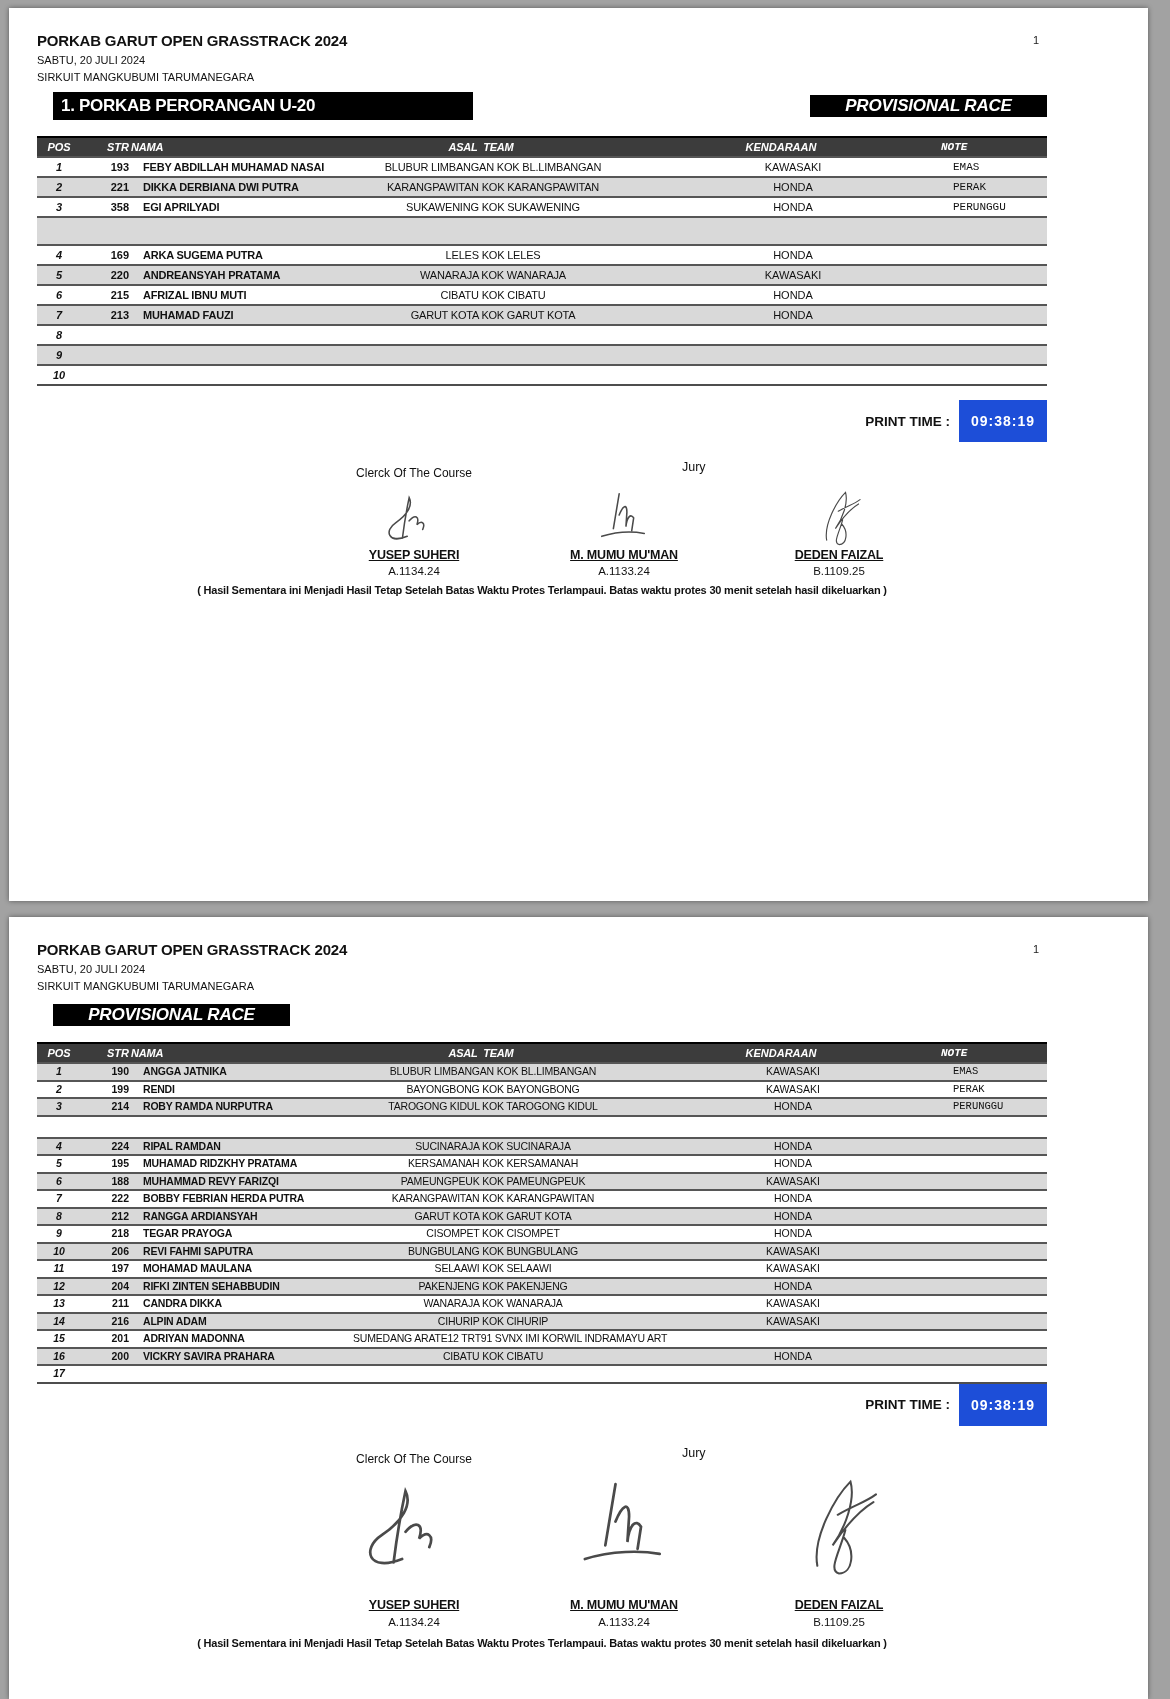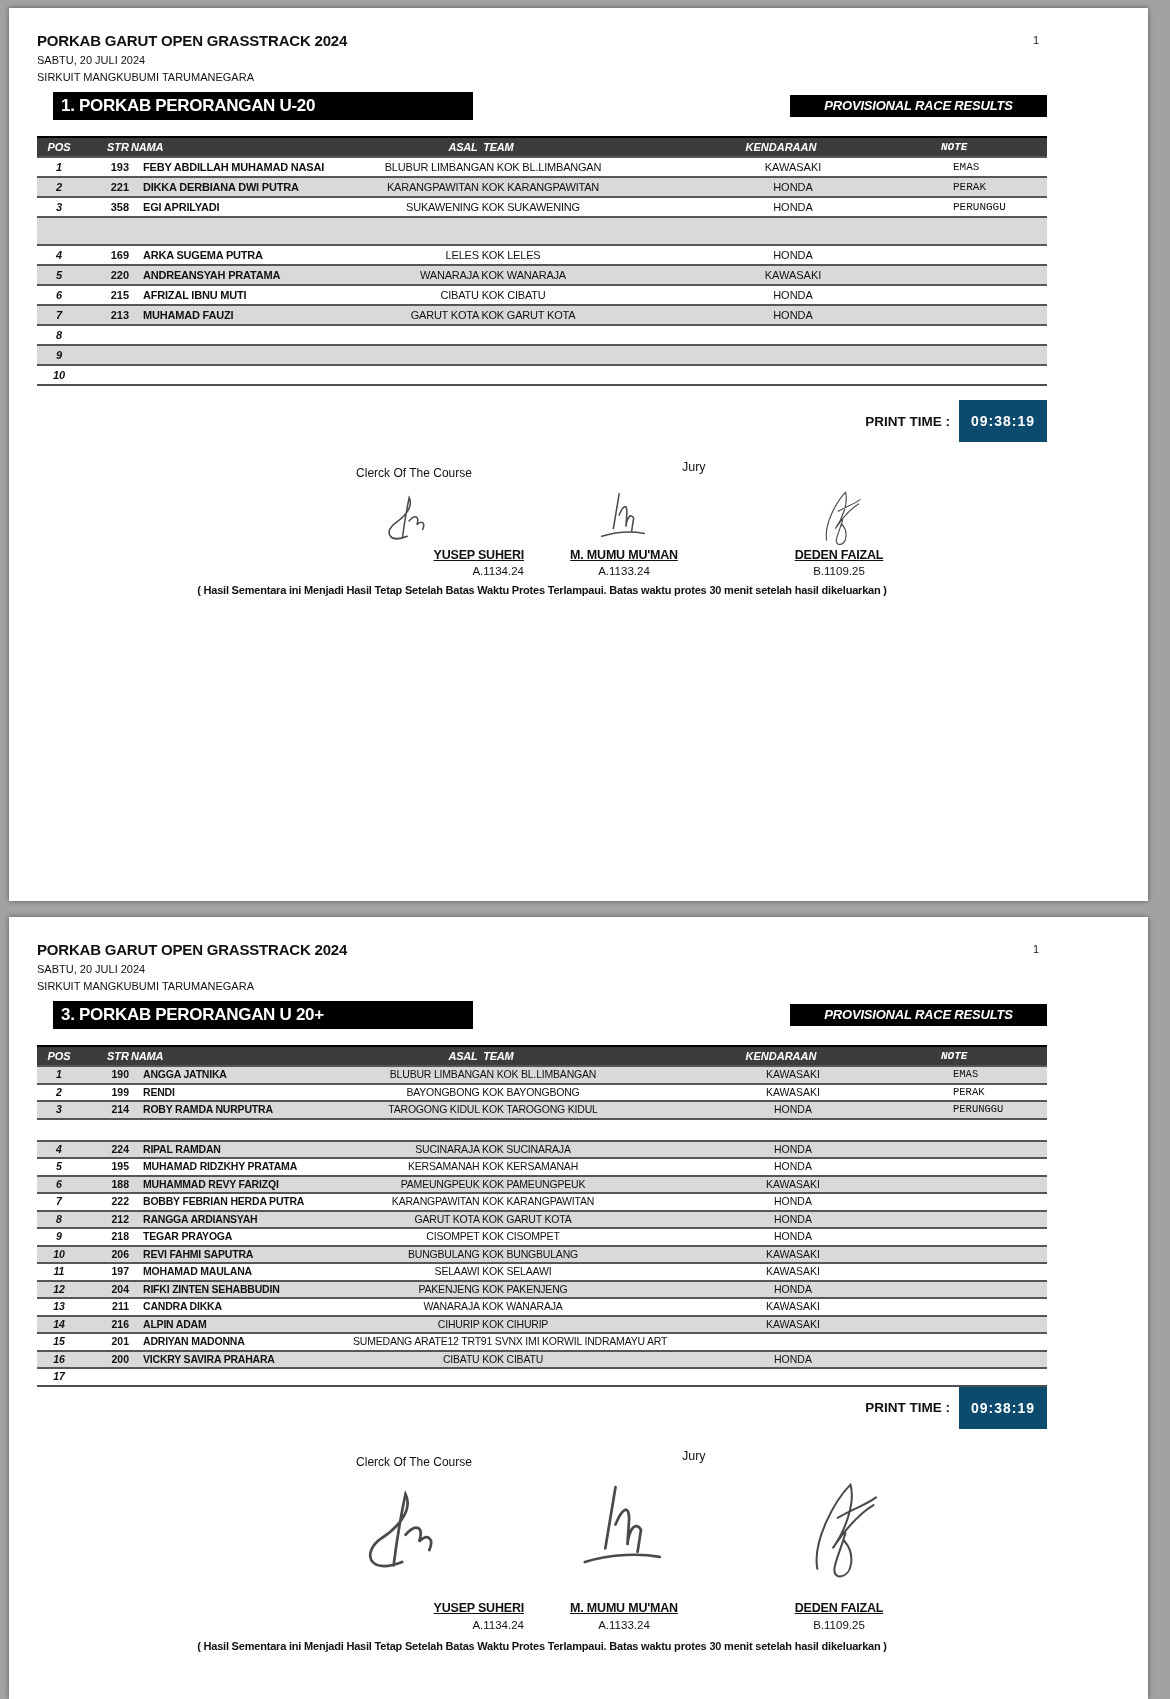--- a/index.html
+++ b/index.html
@@ -19,22 +19,22 @@
   .page-num{position:absolute;top:26px;left:1024px;font-size:11px;color:#222;}
   .evt-title{padding-top:24px;font-size:15px;font-weight:bold;letter-spacing:-0.2px;}
   .evt-date{margin-top:5px;font-size:11px;}
   .evt-venue{margin-top:5px;font-size:11px;}
   .bar-row{margin-top:9px;display:flex;justify-content:space-between;align-items:flex-start;padding-left:16px;}
   .class-bar{
     width:420px;height:28px;line-height:28px;background:#000;color:#fff;
     font-size:17px;font-weight:bold;padding-left:8px;box-sizing:border-box;letter-spacing:-0.3px;
   }
   .prov-box{
-    margin-top:3px;width:257px;height:22px;line-height:22px;background:#000;color:#fff;
-    font-size:13px;font-weight:bold;font-style:italic;text-align:center;letter-spacing:-0.2px;
+    margin-top:3px;width:237px;height:22px;line-height:22px;background:#000;color:#fff;
+    font-size:17px;font-weight:bold;font-style:italic;text-align:center;letter-spacing:-0.2px;
   }
   
   .rtable{margin-top:16px;border-bottom:2px solid #4e4e4e;}
   .thead{
     display:flex;height:18px;line-height:18px;background:#3c3c3c;color:#fff;
     font-size:11px;font-weight:bold;font-style:italic;border-top:2px solid #000;
   }
   .t-row{display:flex;border-top:2px solid #565656;background:#fff;}
   .sheet-1 .t-row{height:18px;line-height:18px;font-size:11px;}
   .sheet-2 .t-row{height:15.5px;line-height:15.5px;font-size:10.5px;}
@@ -49,30 +49,30 @@
   .c-team{width:280px;text-align:center;letter-spacing:-0.2px;}
   .c-kendaraan{width:320px;text-align:center;}
   .c-note{width:94px;text-align:left;font-family:Liberation Mono, monospace;}
   .thead .c-nama{font-weight:bold;margin-left:-12px;}
   .thead .c-team{white-space:pre;}
   
   .print-row{display:flex;justify-content:flex-end;align-items:center;gap:9px;margin-top:24px;height:22px;}
   .sheet-2 .print-row{margin-top:10px;}
   .pt-label{font-size:13.5px;font-weight:bold;}
   .pt-box{
-    background:#0c4a6e;color:#fff;font-size:14px;font-weight:bold;
+    background:#1d4ed8;color:#fff;font-size:14px;font-weight:bold;
     padding:13px 12px;letter-spacing:1px;
   }
   
   .sig-area{position:relative;margin-top:28px;height:118px;}
   .sheet-2 .sig-area{margin-top:30px;height:185px;}
   .sig-label-clerk{position:absolute;left:267px;width:220px;top:6px;text-align:center;font-size:12px;}
   .sig-label-jury{position:absolute;left:645px;top:0;font-size:12.5px;}
   .sig-col{position:absolute;width:220px;text-align:center;top:0;height:100%;}
-  .sig-col-1{left:267px;text-align:right;}
+  .sig-col-1{left:267px;}
   .sig-col-2{left:477px;}
   .sig-col-3{left:692px;}
   .sig-img{position:absolute;top:28px;left:50%;transform:translateX(-50%);}
   .sig-img svg{stroke:#4a4a4a;fill:none;stroke-width:1.6;stroke-linecap:round;}
   .sheet-1 .sig-img svg{height:58px;}
   .sheet-2 .sig-img svg{height:102px;}
   .sig-name{position:absolute;top:88px;width:100%;font-size:12.5px;font-weight:bold;text-decoration:underline;letter-spacing:-0.2px;}
   .sig-id{position:absolute;top:105px;width:100%;font-size:11.5px;}
   .sheet-2 .sig-name{top:152px;}
   .sheet-2 .sig-id{top:170px;}
@@ -237,21 +237,20 @@
 </div>
 
 <div class="sheet sheet-2">
   <div class="page-num">1</div>
   <div class="inner">
     <div class="evt-title">PORKAB GARUT OPEN GRASSTRACK 2024</div>
     <div class="evt-date">SABTU, 20 JULI 2024</div>
     <div class="evt-venue">SIRKUIT MANGKUBUMI TARUMANEGARA</div>
 
     <div class="bar-row">
-      <div class="class-bar">3. PORKAB PERORANGAN U 20+</div>
       <div class="prov-box">PROVISIONAL RACE RESULTS</div>
     </div>
 
     <div class="rtable">
       <div class="thead">
         <div class="cell c-pos">POS</div>
         <div class="cell c-str">STR</div>
         <div class="cell c-nama">NAMA</div>
         <div class="cell c-team">ASAL  TEAM</div>
         <div class="cell c-kendaraan">KENDARAAN</div>

